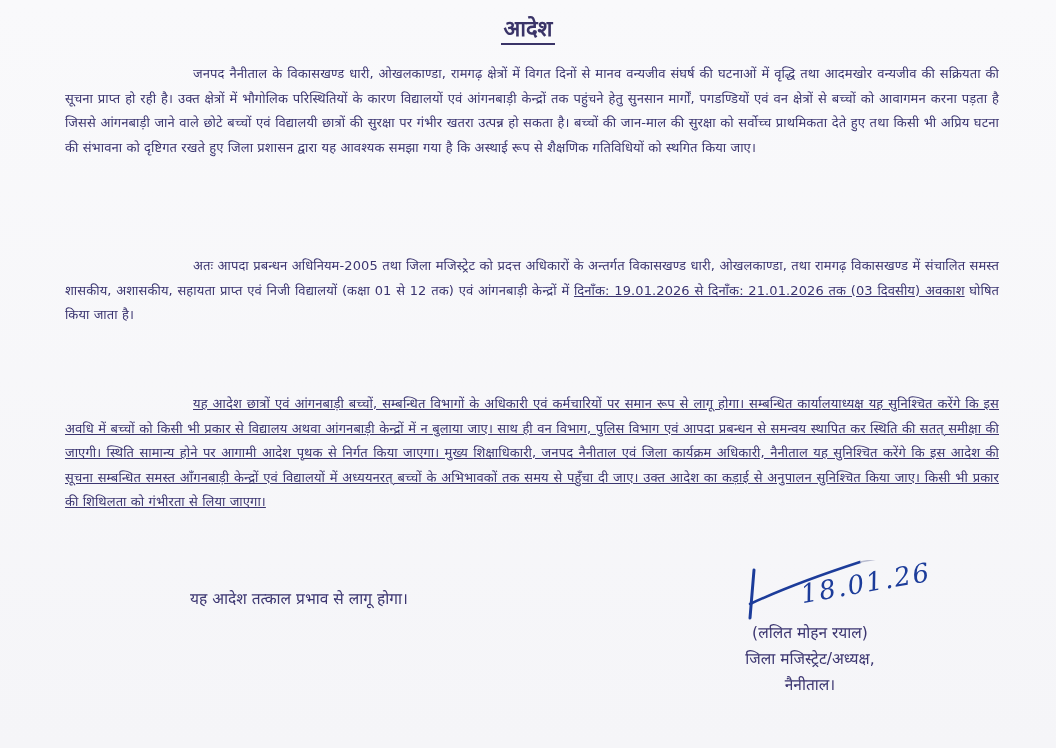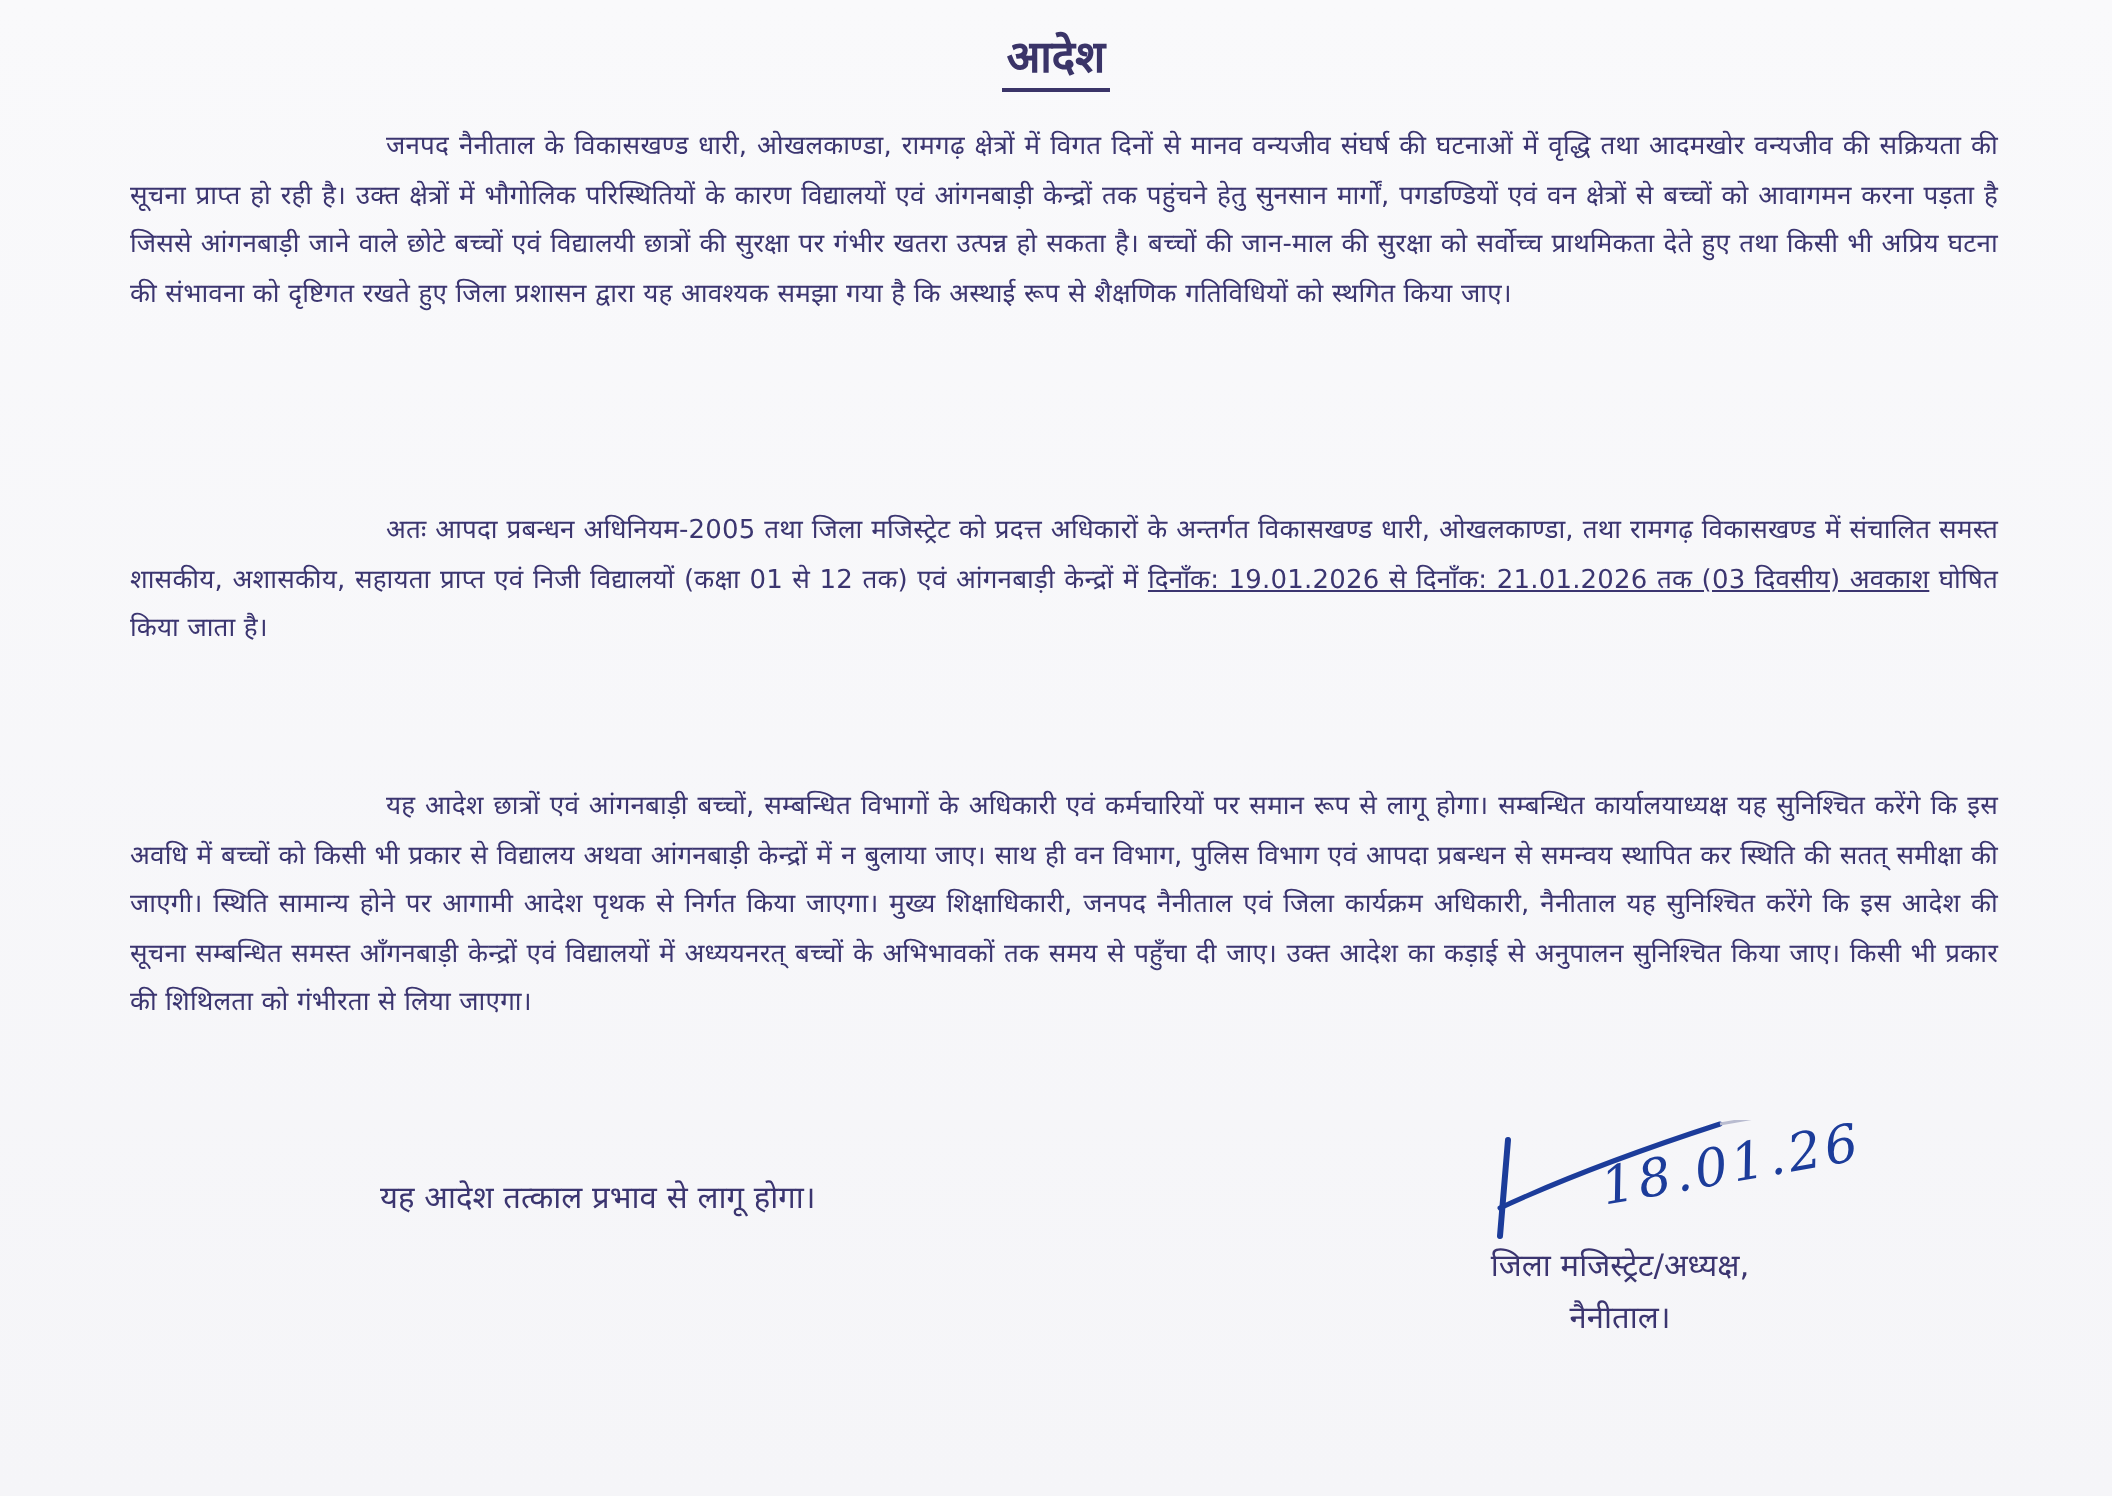--- a/index.html
+++ b/index.html
@@ -45,21 +45,21 @@
       text-align: justify;
       color: #3b3570;
       letter-spacing: 0.1px;
     }
     .para .indent {
       display: inline-block;
       width: 128px;
     }
     .p1 { top: 62px; }
     .p2 { top: 254px; }
-    .p3 { top: 392px; }
+    .p3 { top: 392px; text-decoration: underline; }
     .u {
       text-decoration: underline;
     }
     .effect {
       position: absolute;
       left: 190px;
       top: 587px;
       font-size: 15.5px;
       color: #3b3570;
       text-align: center;
@@ -119,17 +119,18 @@
   <div class="signature">
     <svg width="220" height="60" viewBox="0 0 220 60">
       <path d="M14 10 L10 58" stroke="#1c3c9a" stroke-width="3" fill="none" stroke-linecap="round"></path>
       <path d="M10 44 C 40 30, 80 15, 120 2" stroke="#1c3c9a" stroke-width="2.5" fill="none" stroke-linecap="round"></path>
       <path d="M120 2 L 200 -12" stroke="#b9bcd0" stroke-width="1.5" fill="none"></path>
     </svg>
     <div class="sig-date">18.01.26</div>
   </div>
 
   <div class="signatory">
+    <div>(ललित मोहन रयाल)</div>
     <div>जिला मजिस्ट्रेट/अध्यक्ष,</div>
     <div>नैनीताल।</div>
   </div>
 
 </div>
 
 </body></html>

